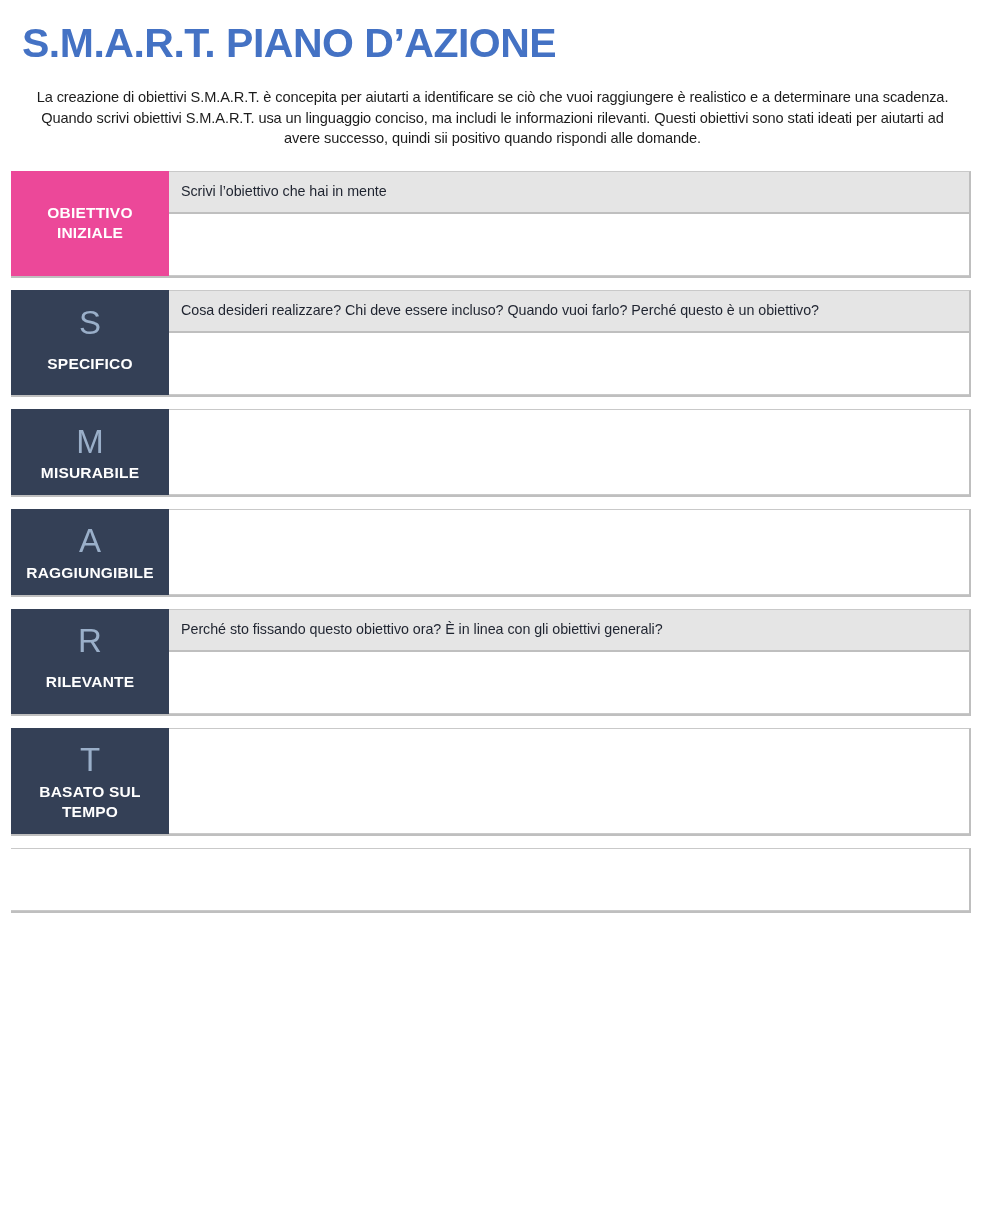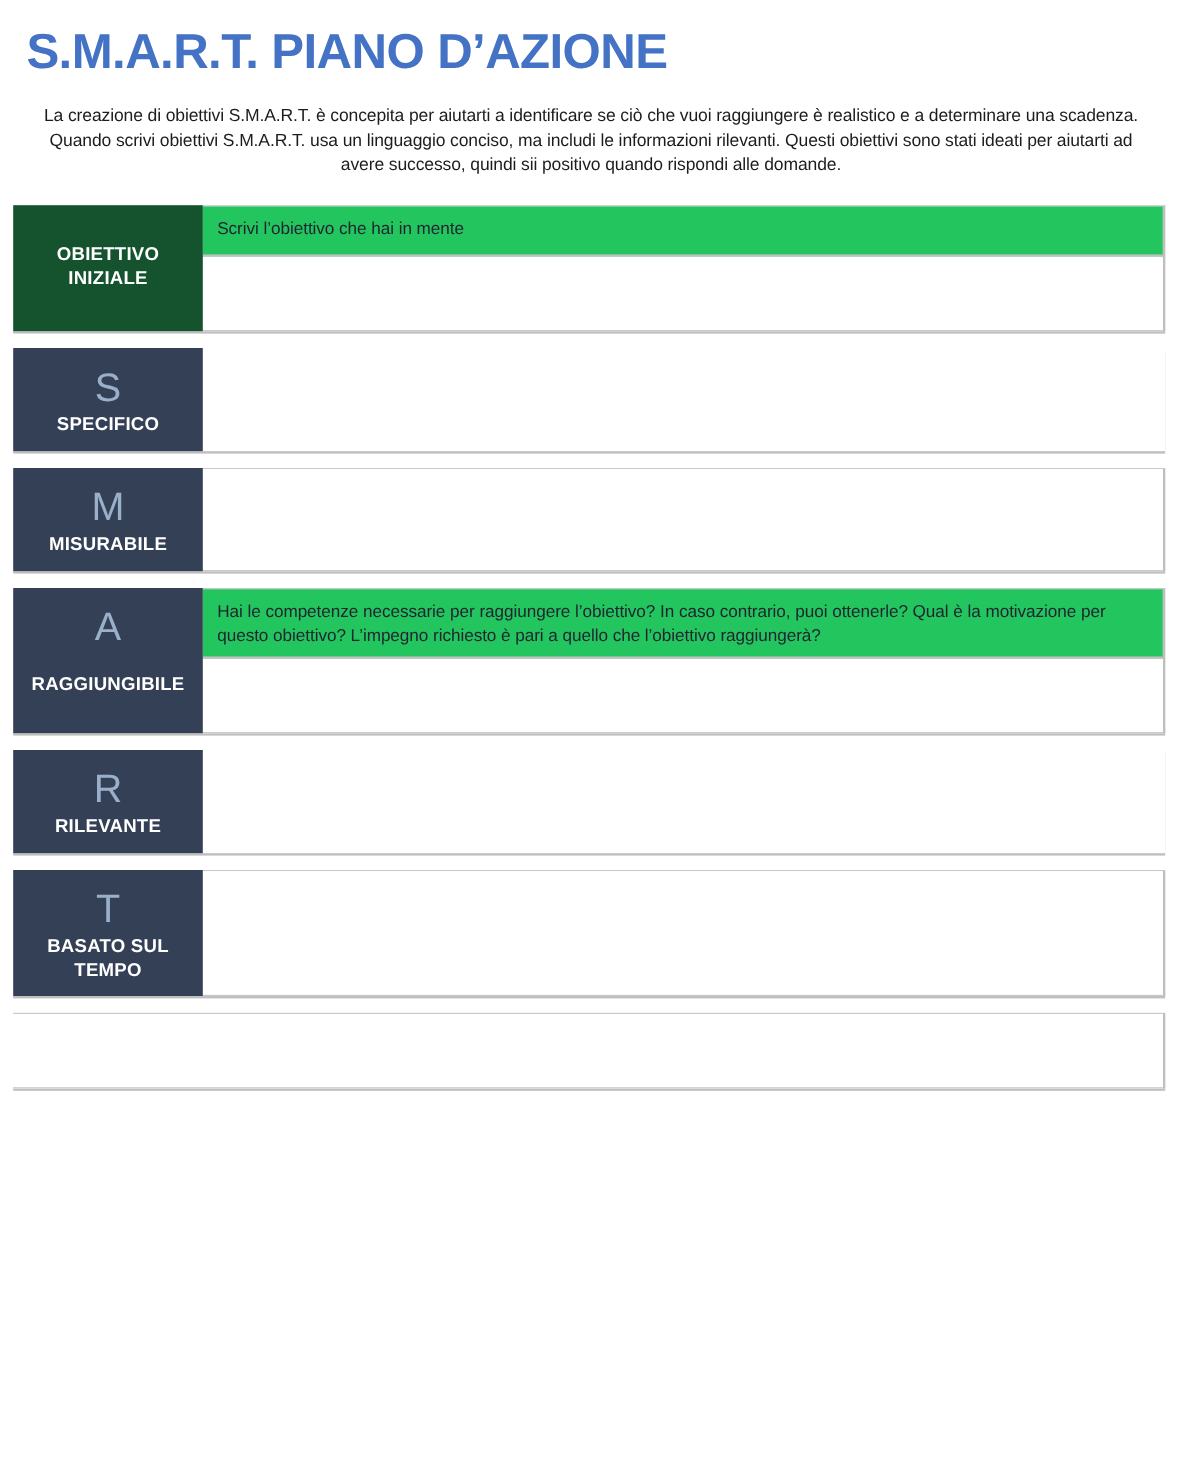--- a/index.html
+++ b/index.html
@@ -71,21 +71,21 @@
     color: #ffffff;
     display: flex;
     flex-direction: column;
     align-items: center;
     justify-content: flex-start;
     padding: 10px 4px 12px 4px;
     box-sizing: border-box;
     position: relative;
   }
   .label-cell.dark {
-    background: #14532d;
+    background: #ec4899;
   }
   .letter {
     font-size: 33px;
     font-weight: normal;
     color: #9aafc9;
     line-height: 1.25;
     height: 44px;
     display: flex;
     align-items: center;
     justify-content: center;
@@ -109,21 +109,21 @@
   .content-cell {
     flex: 1 1 auto;
     display: flex;
     flex-direction: column;
     border-right: 2px solid #bfbfbf;
     border-top: 1px solid #c9c9c9;
     box-sizing: border-box;
     min-width: 0;
   }
   .prompt-row {
-    background: #22c55e;
+    background: #e5e5e5;
     color: #1f2430;
     font-size: 14.3px;
     line-height: 1.38;
     padding: 10px 12px 6px 12px;
     border-bottom: 2px solid #bfbfbf;
     box-sizing: border-box;
     min-height: 42px;
     letter-spacing: -0.05px;
   }
   .prompt-row.tall {
@@ -157,48 +157,55 @@
         <div class="prompt-row">Scrivi l’obiettivo che hai in mente</div>
         <div class="answer-row" contenteditable="true" style=""></div>
       </div>
     </div>
 
     <div class="section">
       <div class="label-cell">
         <div class="letter">S</div>
         <div class="label-text">SPECIFICO</div>
       </div>
+      <div class="content-cell">
+        <div class="prompt-row">Cosa desideri realizzare? Chi deve essere incluso? Quando vuoi farlo? Perché questo è un obiettivo?</div>
+        <div class="answer-row" contenteditable="true" style=""></div>
+      </div>
     </div>
 
     <div class="section">
       <div class="label-cell">
         <div class="letter">M</div>
         <div class="label-text">MISURABILE</div>
       </div>
       <div class="content-cell">
         <div class="answer-row" contenteditable="true" style=""></div>
       </div>
     </div>
 
     <div class="section">
       <div class="label-cell">
         <div class="letter">A</div>
         <div class="label-text">RAGGIUNGIBILE</div>
       </div>
       <div class="content-cell">
-        <div class="prompt-row tall">Hai le competenze necessarie per raggiungere l’obiettivo? In caso contrario, puoi ottenerle? Qual è la motivazione per questo obiettivo? L’impegno richiesto è pari a quello che l’obiettivo raggiungerà?</div>
         <div class="answer-row" contenteditable="true" style=""></div>
       </div>
     </div>
 
     <div class="section">
       <div class="label-cell">
         <div class="letter">R</div>
         <div class="label-text">RILEVANTE</div>
       </div>
+      <div class="content-cell">
+        <div class="prompt-row">Perché sto fissando questo obiettivo ora? È in linea con gli obiettivi generali?</div>
+        <div class="answer-row" contenteditable="true" style=""></div>
+      </div>
     </div>
 
     <div class="section">
       <div class="label-cell">
         <div class="letter">T</div>
         <div class="label-text">BASATO SUL TEMPO</div>
       </div>
       <div class="content-cell">
         <div class="answer-row" contenteditable="true" style=""></div>
       </div>

